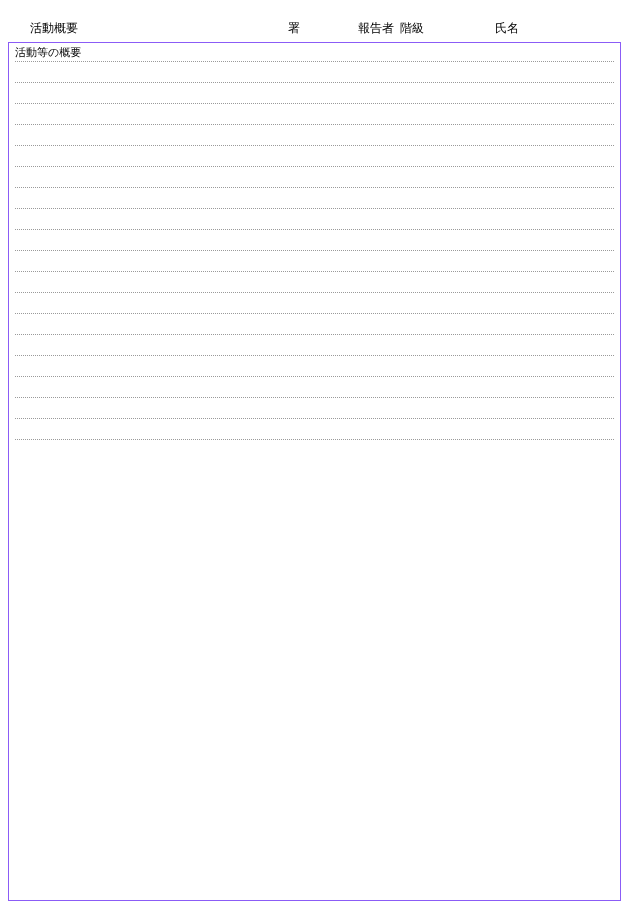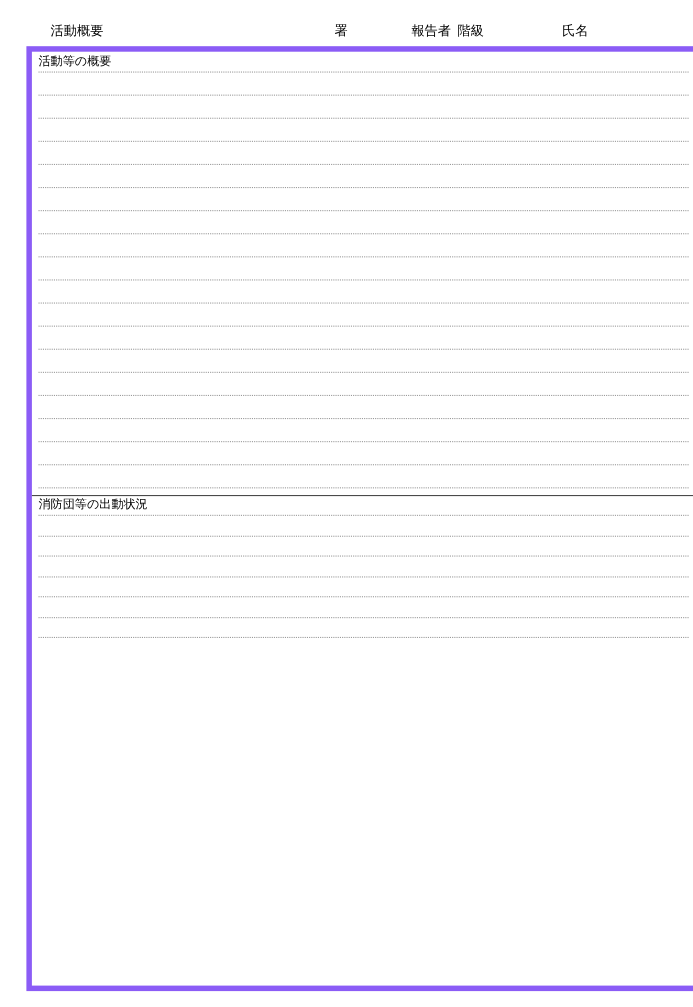--- a/index.html
+++ b/index.html
@@ -10,21 +10,21 @@
   body {
     width: 630px;
     height: 915px;
     font-family: "Liberation Serif", "DejaVu Serif", serif;
     color: #000000;
     position: relative;
     overflow: hidden;
   }
   .page {
     position: absolute;
-    left: 16px;
+    left: 0;
     top: 0;
     width: 530px;
     height: 915px;
     text-align: right;
   }
   
   .header {
     position: absolute;
     left: 10px;
     top: 18px;
@@ -45,21 +45,21 @@
   .h-rank    { left: 390px; }
   .h-name    { left: 485px; }
 
   
   .frame {
     position: absolute;
     left: 8px;
     top: 42px;
     width: 613px;
     height: 859px;
-    border: 5px solid #8b5cf6;
+    border: 1px solid #8b5cf6;
     box-sizing: border-box;
   }
 
   
   .section {
     position: absolute;
     left: 0;
     width: 100%;
     box-sizing: border-box;
   }
@@ -116,26 +116,15 @@
         <div class="dline" style="top: 228px;"></div>
         <div class="dline" style="top: 249px;"></div>
         <div class="dline" style="top: 270px;"></div>
         <div class="dline" style="top: 291px;"></div>
         <div class="dline" style="top: 312px;"></div>
         <div class="dline" style="top: 333px;"></div>
         <div class="dline" style="top: 354px;"></div>
         <div class="dline" style="top: 375px;"></div>
         <div class="dline" style="top: 396px;"></div>
       </div>
-      <div class="section" style="top: 403px; height: 150px;">
-        <div class="sec-divider" style="top: 0px;"></div>
-        <div class="section-label">消防団等の出動状況</div>
-        <div class="dline" style="top: 18px;"></div>
-        <div class="dline" style="top: 36.5px;"></div>
-        <div class="dline" style="top: 55px;"></div>
-        <div class="dline" style="top: 73.5px;"></div>
-        <div class="dline" style="top: 92px;"></div>
-        <div class="dline" style="top: 110.5px;"></div>
-        <div class="dline" style="top: 129px;"></div>
-      </div>
     </div>
 
 </div>
 
 </body></html>

